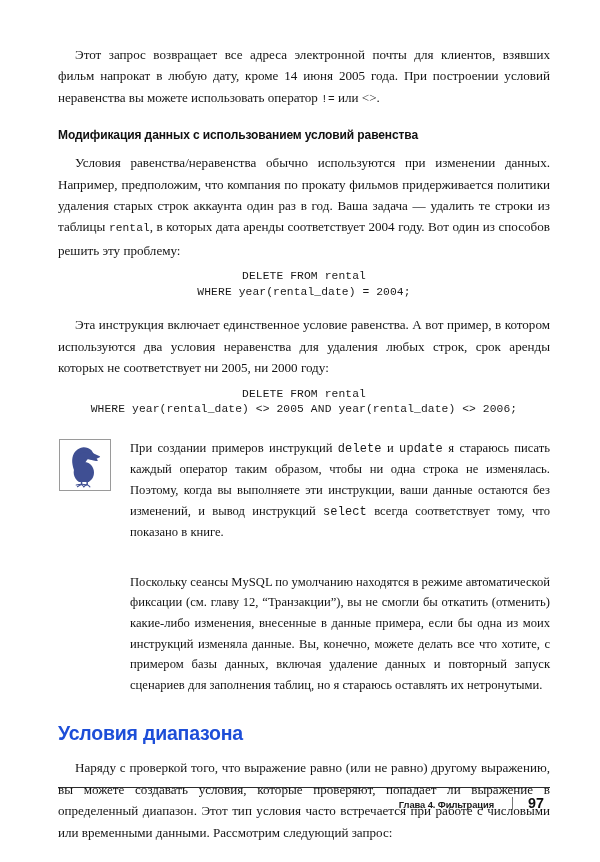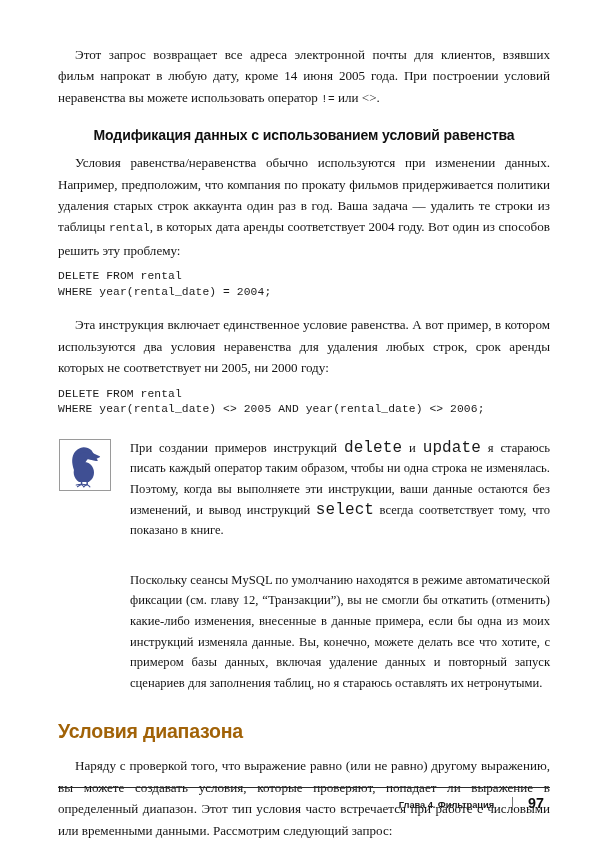--- a/index.html
+++ b/index.html
@@ -45,47 +45,47 @@
     color: #141414;
   }
   p.body.indent {
     text-indent: 17px;
   }
   p.gap-md { margin-top: 14px; }
 
   
   h2.sub {
     font-family: "Liberation Sans", "DejaVu Sans", sans-serif;
-    font-size: 14px;
+    font-size: 12px;
     font-weight: bold;
     letter-spacing: -0.1px;
     color: #101010;
     margin: 17px 0 9px 0;
     line-height: 16px;
-    text-align: center;
   }
   h1.section {
     font-family: "Liberation Sans", "DejaVu Sans", sans-serif;
     font-size: 19.5px;
     font-weight: bold;
     letter-spacing: -0.2px;
-    color: #a16207;
+    color: #1d4ed8;
     margin: 26px 0 12px 0;
     line-height: 24px;
   }
 
   
   pre.code {
     font-family: "Liberation Mono", "DejaVu Sans Mono", monospace;
     font-size: 11.3px;
     line-height: 15.6px;
     color: #1a1a1a;
     margin: 8px 0 0 0;
     white-space: pre;
     letter-spacing: 0.1px;
+    text-align: center;
   }
   code.inline {
     font-family: "Liberation Mono", "DejaVu Sans Mono", monospace;
     font-size: 11.2px;
     letter-spacing: 0.1px;
     color: #1a1a1a;
   }
 
   
   .note {
@@ -107,21 +107,21 @@
   }
   .note-icon svg { display: block; }
   .note p.note-text {
     margin: 0;
     font-size: 12.6px;
     line-height: 20.6px;
     text-align: justify;
     color: #141414;
   }
   .note p.note-text + p.note-text { margin-top: 29px; }
-  .note code.inline { font-size: 16px; }
+  .note code.inline { font-size: 12px; }
 
   
   .footer {
     position: absolute;
     left: 58px;
     top: 787px;
     width: 492px;
   }
   .footer-rule {
     width: 100%;

